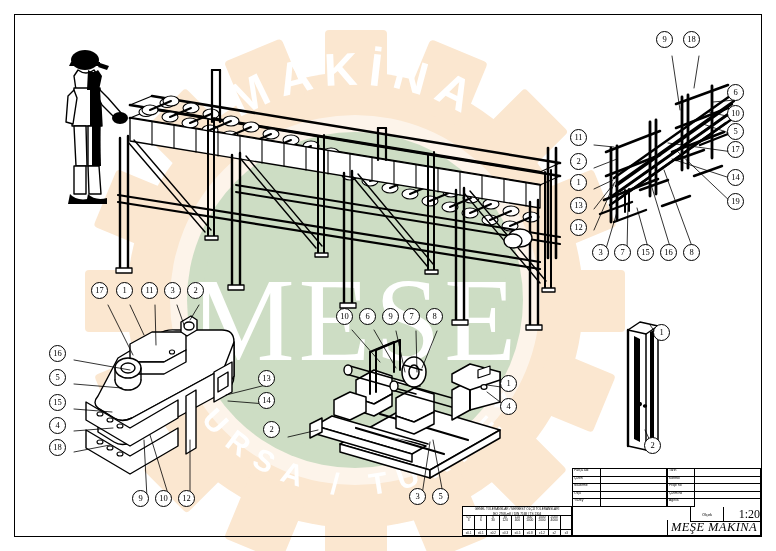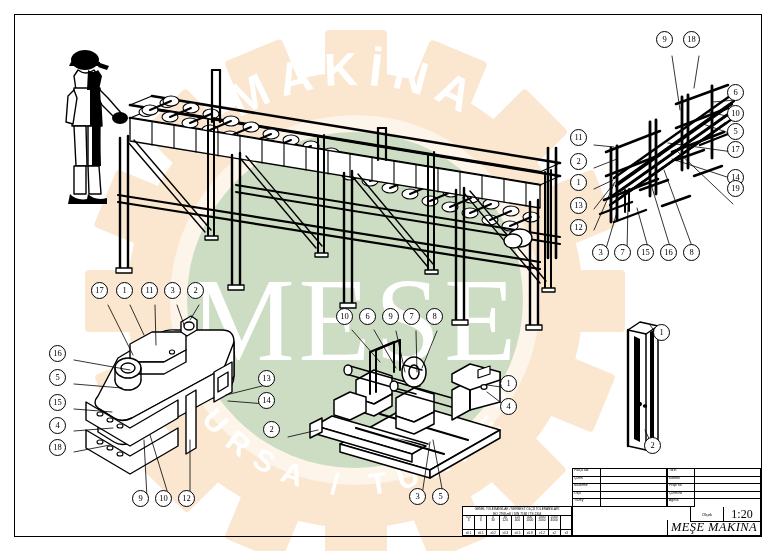--- a/index.html
+++ b/index.html
@@ -27,21 +27,21 @@
   #titleblock{position:absolute;left:572px;top:468px;width:189px;height:68px;
               border:1.3px solid #000;box-sizing:border-box;background:#fff;}
   .tb-grid{position:absolute;left:0;top:0;width:100%;height:100%;}
   .tb-cell{position:absolute;box-sizing:border-box;border-right:1px solid #000;
            border-bottom:1px solid #000;font-size:3.4px;line-height:1.05;
            color:#000;padding:0 1px;overflow:hidden;white-space:nowrap;
            font-family:"Liberation Sans",sans-serif;}
   .tb-scale{position:absolute;right:0;top:38px;width:37px;height:15px;
             box-sizing:border-box;border-left:1px solid #000;border-bottom:1px solid #000;
             font-family:"Liberation Serif",serif;font-size:12px;line-height:15px;
-            text-align:center;color:#000;}
+            text-align:right;color:#000;}
   .tb-scale-lbl{position:absolute;right:37px;top:38px;width:33px;height:15px;
             box-sizing:border-box;border-left:1px solid #000;border-bottom:1px solid #000;
             font-size:4px;line-height:15px;text-align:center;color:#000;}
   .tb-company{position:absolute;left:94px;right:0;bottom:0;height:15px;
               box-sizing:border-box;border-left:1px solid #000;
               font-family:"Liberation Serif",serif;font-style:italic;
               font-size:12.5px;line-height:15px;text-align:center;
               letter-spacing:.4px;color:#000;}
 
   
@@ -533,21 +533,21 @@
   <div id="frame"></div>
 
   <div id="balloon-layer">
       <div class="balloon" style="left: 656px; top: 31px;">9</div>
       <div class="balloon" style="left: 683px; top: 31px;">18</div>
       <div class="balloon" style="left: 727px; top: 84px;">6</div>
       <div class="balloon" style="left: 727px; top: 105px;">10</div>
       <div class="balloon" style="left: 727px; top: 123px;">5</div>
       <div class="balloon" style="left: 727px; top: 141px;">17</div>
       <div class="balloon" style="left: 727px; top: 169px;">14</div>
-      <div class="balloon" style="left: 727px; top: 180px;">19</div>
+      <div class="balloon" style="left: 727px; top: 193px;">19</div>
       <div class="balloon" style="left: 570px; top: 129px;">11</div>
       <div class="balloon" style="left: 570px; top: 153px;">2</div>
       <div class="balloon" style="left: 570px; top: 174px;">1</div>
       <div class="balloon" style="left: 570px; top: 197px;">13</div>
       <div class="balloon" style="left: 570px; top: 219px;">12</div>
       <div class="balloon" style="left: 592px; top: 244px;">3</div>
       <div class="balloon" style="left: 614px; top: 244px;">7</div>
       <div class="balloon" style="left: 637px; top: 244px;">15</div>
       <div class="balloon" style="left: 660px; top: 244px;">16</div>
       <div class="balloon" style="left: 683px; top: 244px;">8</div>

